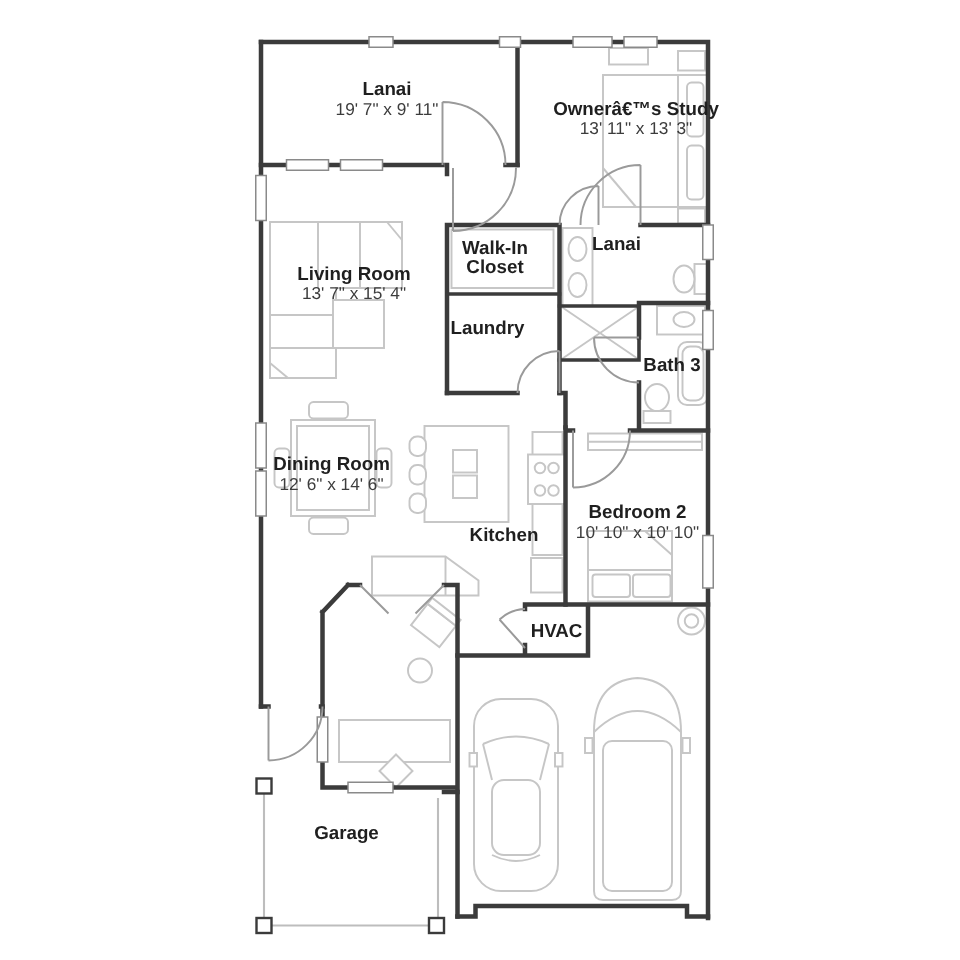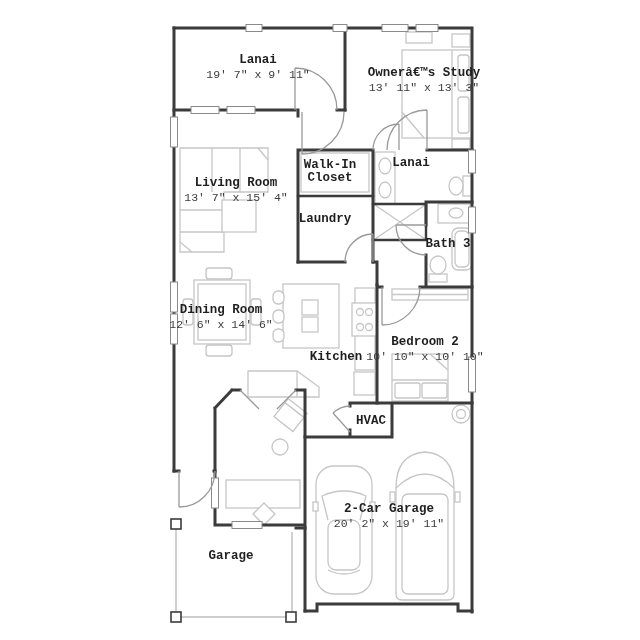--- a/index.html
+++ b/index.html
@@ -1,17 +1,17 @@
 <!DOCTYPE html>
 <html><head>
 <meta charset="utf-8">
 <style>
   html,body{margin:0;padding:0;background:#ffffff;}
   #stage{position:relative;width:508px;height:640px;background:#ffffff;overflow:hidden;
-         font-family:Liberation Mono, monospace;}
+         font-family:Liberation Sans, sans-serif;}
   #plan-svg{position:absolute;left:0;top:0;}
   .room-label{position:absolute;transform:translate(-50%,-50%);text-align:center;
               white-space:nowrap;color:#232323;pointer-events:none;line-height:13px;}
   .room-label .room-name{font-weight:bold;font-size:12.5px;color:#1f1f1f;}
   .room-label .room-dims{font-weight:normal;font-size:11.5px;color:#3c3c3c;margin-top:1px;}
   .room-label.wrap{white-space:normal;width:62px;}
 </style>
 </head>
 <body>
 
@@ -254,22 +254,18 @@
   <div class="room-label" style="left:425px;top:349px">
     <div class="room-name">Bedroom 2</div>
     <div class="room-dims">10' 10" x 10' 10"</div>
   </div>
 
   <div class="room-label" style="left:371px;top:421px">
     <div class="room-name">HVAC</div>
   </div>
 
 
-  <div class="room-label" style="left:389px;top:516px">
-    <div class="room-name">2-Car Garage</div>
-    <div class="room-dims">20' 2" x 19' 11"</div>
-  </div>
 
   <div class="room-label" style="left:231px;top:556px">
     <div class="room-name">Garage</div>
   </div>
 
 </div>
 
 </body></html>

